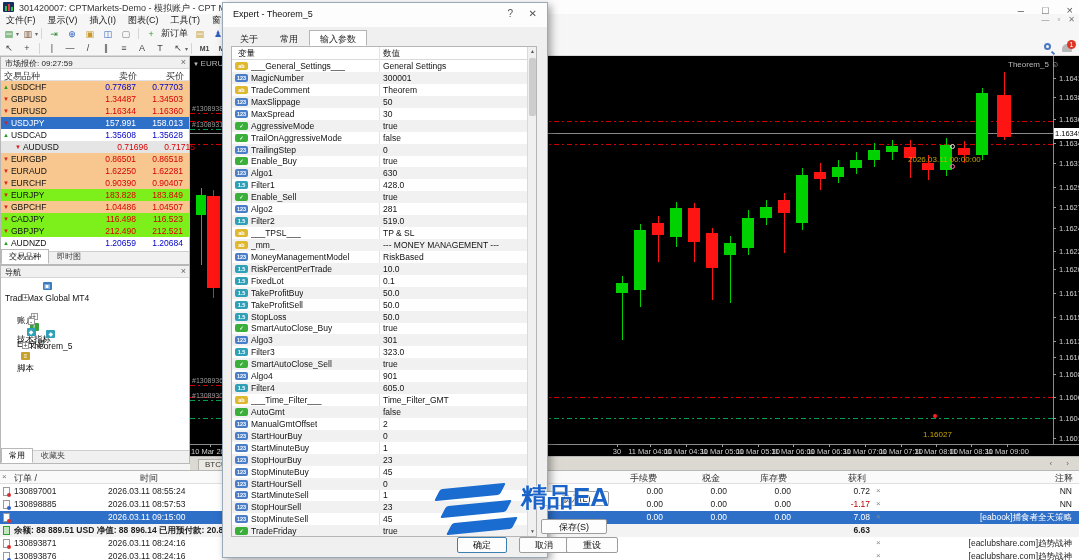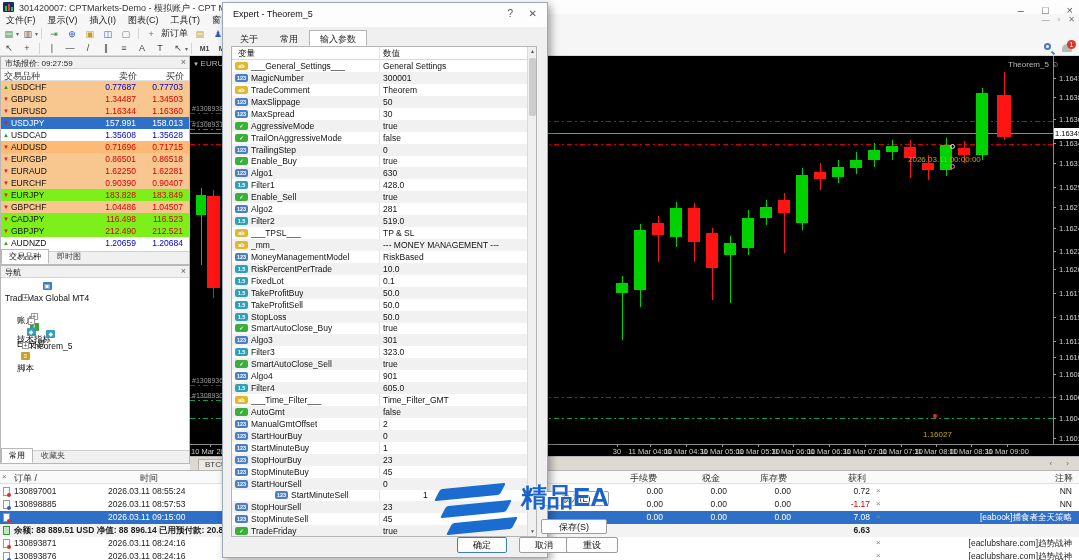--- a/index.html
+++ b/index.html
@@ -355,21 +355,21 @@
           <div class="mw-ask" style="color: rgb(255, 255, 255);">158.013</div>
         </div>
         <div class="mw-row" style="background: rgb(255, 255, 255); color: rgb(17, 17, 17);">
           <div class="mw-sym">
             <div class="arr" style="color: rgb(30, 158, 30);">▲</div>
             <div>USDCAD</div>
           </div>
           <div class="mw-bid" style="color: rgb(0, 0, 200);">1.35608</div>
           <div class="mw-ask" style="color: rgb(0, 0, 200);">1.35628</div>
         </div>
-        <div class="mw-row" style="background: #fdba74; color: rgb(17, 17, 17);">
+        <div class="mw-row" style="background: #e5e5e5; color: rgb(17, 17, 17); padding-left: 12px;">
           <div class="mw-sym">
             <div class="arr" style="color: rgb(216, 32, 32);">▼</div>
             <div>AUDUSD</div>
           </div>
           <div class="mw-bid" style="color: rgb(216, 0, 0);">0.71696</div>
           <div class="mw-ask" style="color: rgb(216, 0, 0);">0.71715</div>
         </div>
         <div class="mw-row" style="background: rgb(247, 199, 143); color: rgb(17, 17, 17);">
           <div class="mw-sym">
             <div class="arr" style="color: rgb(216, 32, 32);">▼</div>
@@ -763,21 +763,21 @@
           <div class="p-row" style="top: 418.62px;">
             <div class="p-ic" style="background: rgb(74, 126, 200);">123</div>
             <div class="nm">StopMinuteBuy</div>
             <div class="vl">45</div>
           </div>
           <div class="p-row alt" style="top: 430.55px;">
             <div class="p-ic" style="background: rgb(74, 126, 200);">123</div>
             <div class="nm">StartHourSell</div>
             <div class="vl">0</div>
           </div>
-          <div class="p-row" style="top: 442.48px; margin-left: 40px;">
+          <div class="p-row" style="top: 442.48px;">
             <div class="p-ic" style="background: rgb(74, 126, 200);">123</div>
             <div class="nm">StartMinuteSell</div>
             <div class="vl">1</div>
           </div>
           <div class="p-row alt" style="top: 454.41px;">
             <div class="p-ic" style="background: rgb(74, 126, 200);">123</div>
             <div class="nm">StopHourSell</div>
             <div class="vl">23</div>
           </div>
           <div class="p-row" style="top: 466.34px;">

